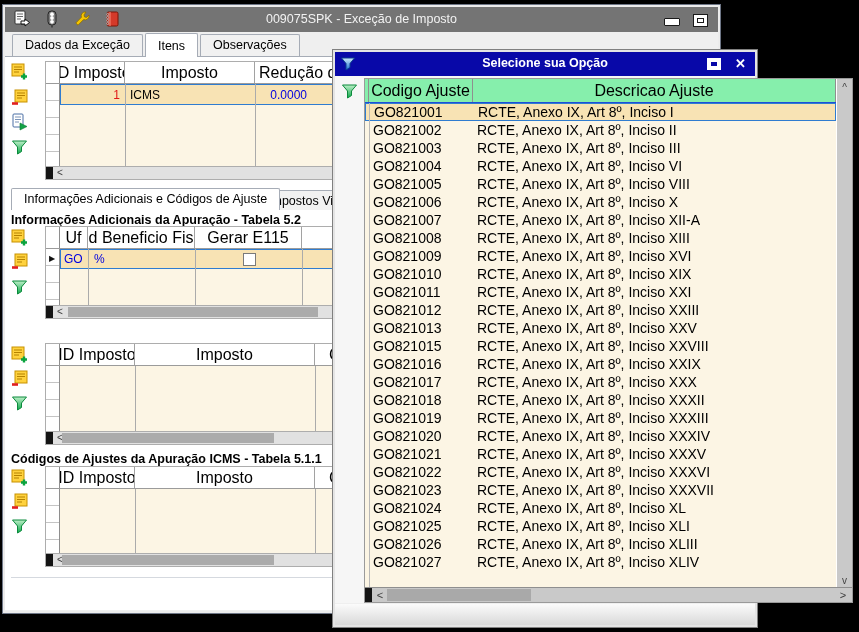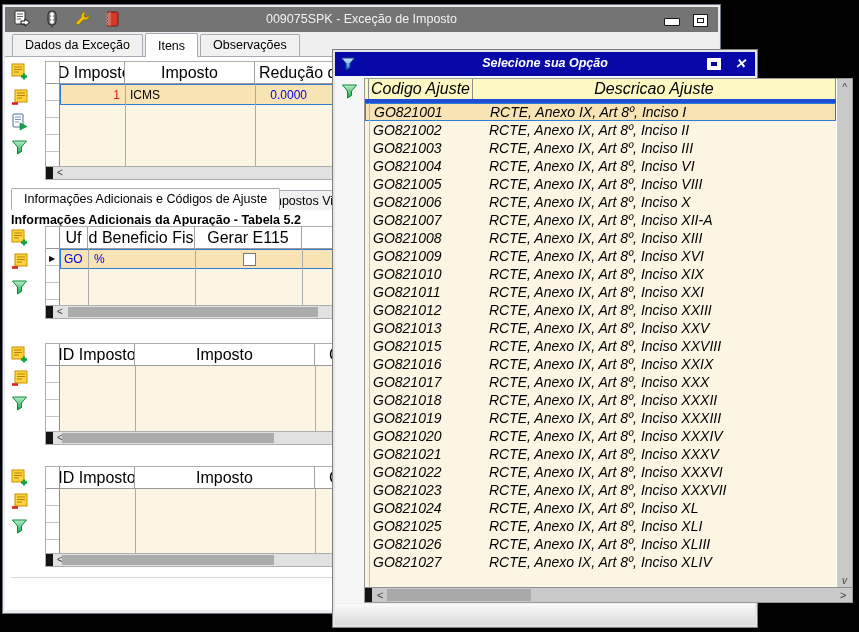--- a/index.html
+++ b/index.html
@@ -54,41 +54,41 @@
 
   .sbar { position:absolute; left:0; right:0; bottom:0; height:13px; background:#E1E1E1;
     border-top:1px solid #ADADAD; }
   .sbar .blk { position:absolute; left:0; top:0; bottom:0; width:7px; background:#141414; }
   .sbar .arr { position:absolute; top:0; font-size:10px; color:#3C3C3C; line-height:12px; width:12px; text-align:center; }
   .sbar .arr.l { left:8px; }
   .sbar .thumb { position:absolute; top:1px; height:10px; background:#ABABAB; }
 
   
   .win-popup { position:absolute; left:333px; top:50px; width:424px; height:577px;
-    background:#F6F6F6; border:2px solid #E4E4E4; outline:1px solid #808080;font-style:italic; }
+    background:#F6F6F6; border:2px solid #E4E4E4; outline:1px solid #808080; }
   .tb-popup { position:absolute; left:0; top:0; right:0; height:24px; background:var(--titlebar-popup,#0808A8); }
   .tb-popup .p-title { position:absolute; left:0; right:0; top:4px; text-align:center;
     color:#FFF; font-weight:bold; font-size:12.5px; }
   .p-filter { position:absolute; left:5px; top:4px; width:16px; height:16px; }
   .p-btns { position:absolute; right:9px; top:5px; display:flex; gap:14px; align-items:center; }
   .p-max { width:14px; height:12px; background:#FFF; position:relative; }
   .p-max i { position:absolute; left:4px; top:4px; width:6px; height:4px; background:var(--titlebar-popup,#0808A8); display:block; }
   .p-close { color:#FFF; font-weight:bold; font-size:13px; line-height:13px; }
 
   .pgrid { position:absolute; left:29px; top:26px; width:489px; height:525px;
     background:var(--row-cream,#FCF5E4); border:1px solid #9A9A9A; }
-  .pgrid .phdr { position:absolute; left:0; top:0; width:471px; height:24px; background:#fef9c3;
-    border-bottom:4px solid #1d4ed8; display:flex; }
+  .pgrid .phdr { position:absolute; left:0; top:0; width:471px; height:24px; background:#86efac;
+    border-bottom:1px solid #1d4ed8; display:flex; }
   .pgrid .phdr .hcell { border-right:1px solid #8F8F8F; }
   .prows { position:absolute; left:0; top:24px; width:471px; height:486px; }
   .prow { position:relative; height:18px; background:var(--row-cream,#FCF5E4); }
   .prow.selected { background:var(--row-selected,#F8E3B4); border:1px solid var(--sel-border,#2F7CD0); }
   .pcell { position:absolute; top:0; bottom:0; display:flex; align-items:center;
     padding-left:4px; white-space:nowrap; overflow:hidden; font-size:14px; }
-  .pcode { left:4px; width:100px; } .pdesc { left:108px; right:0;margin-left:12px; }
+  .pcode { left:4px; width:100px; } .pdesc { left:108px; right:0; }
   .p-indline { position:absolute; left:4px; top:24px; bottom:15px; width:1px; background:#B8B8B8; }
 
   .vsbar { position:absolute; right:0; top:0; width:16px; height:510px; background:#C9C9C9;
     border-left:1px solid #FFF; }
   .vsbar .arr { position:absolute; left:0; width:100%; text-align:center; font-size:10px; color:#444; }
   .vsbar .arr.u { top:3px; } .vsbar .arr.d { bottom:3px; }
   .phsbar { position:absolute; left:0; right:0; bottom:0; height:15px; background:#C9C9C9; border-top:1px solid #8F8F8F; }
   .phsbar .blk { position:absolute; left:0; top:0; bottom:0; width:7px; background:#141414; }
   .phsbar .arr { position:absolute; top:1px; font-size:11px; color:#3C3C3C; width:12px; text-align:center; }
   .phsbar .arr.l { left:9px; } .phsbar .arr.r { right:3px; }
@@ -266,20 +266,21 @@
     <div class="ind-col" style="bottom:13px"></div>
     <div class="vline" style="left:89px;bottom:13px"></div>
     <div class="vline" style="left:269px;bottom:13px"></div>
     <div class="sbar">
       <span class="blk"></span>
       <span class="arr l">&lt;</span>
       <span class="thumb" style="left:16px;width:212px"></span>
     </div>
   </div>
 
+  <div class="heading" style="left:8px;top:447px">Códigos de Ajustes da Apuração ICMS - Tabela 5.1.1</div>
 
   <span class="side-btn" style="left:8px;top:464px"><span><svg width="18" height="18">
           <rect x="1" y="1" width="12" height="12" fill="#FFD23E" stroke="#C79100"></rect>
           <path d="M3 4h8M3 6.5h8M3 9h5" stroke="#B58200"></path>
           <path d="M13 10.5v6M10 13.5h6" stroke="#0AA33E" stroke-width="2.4"></path>
         </svg></span></span>
   <span class="side-btn" style="left:8px;top:488px"><span><svg width="18" height="18">
           <rect x="4" y="1" width="12" height="12" fill="#FFD23E" stroke="#C79100"></rect>
           <path d="M6 4h8M6 6.5h8M6 9h5" stroke="#B58200"></path>
           <path d="M1 14.5h6" stroke="#E02020" stroke-width="2.6"></path>

